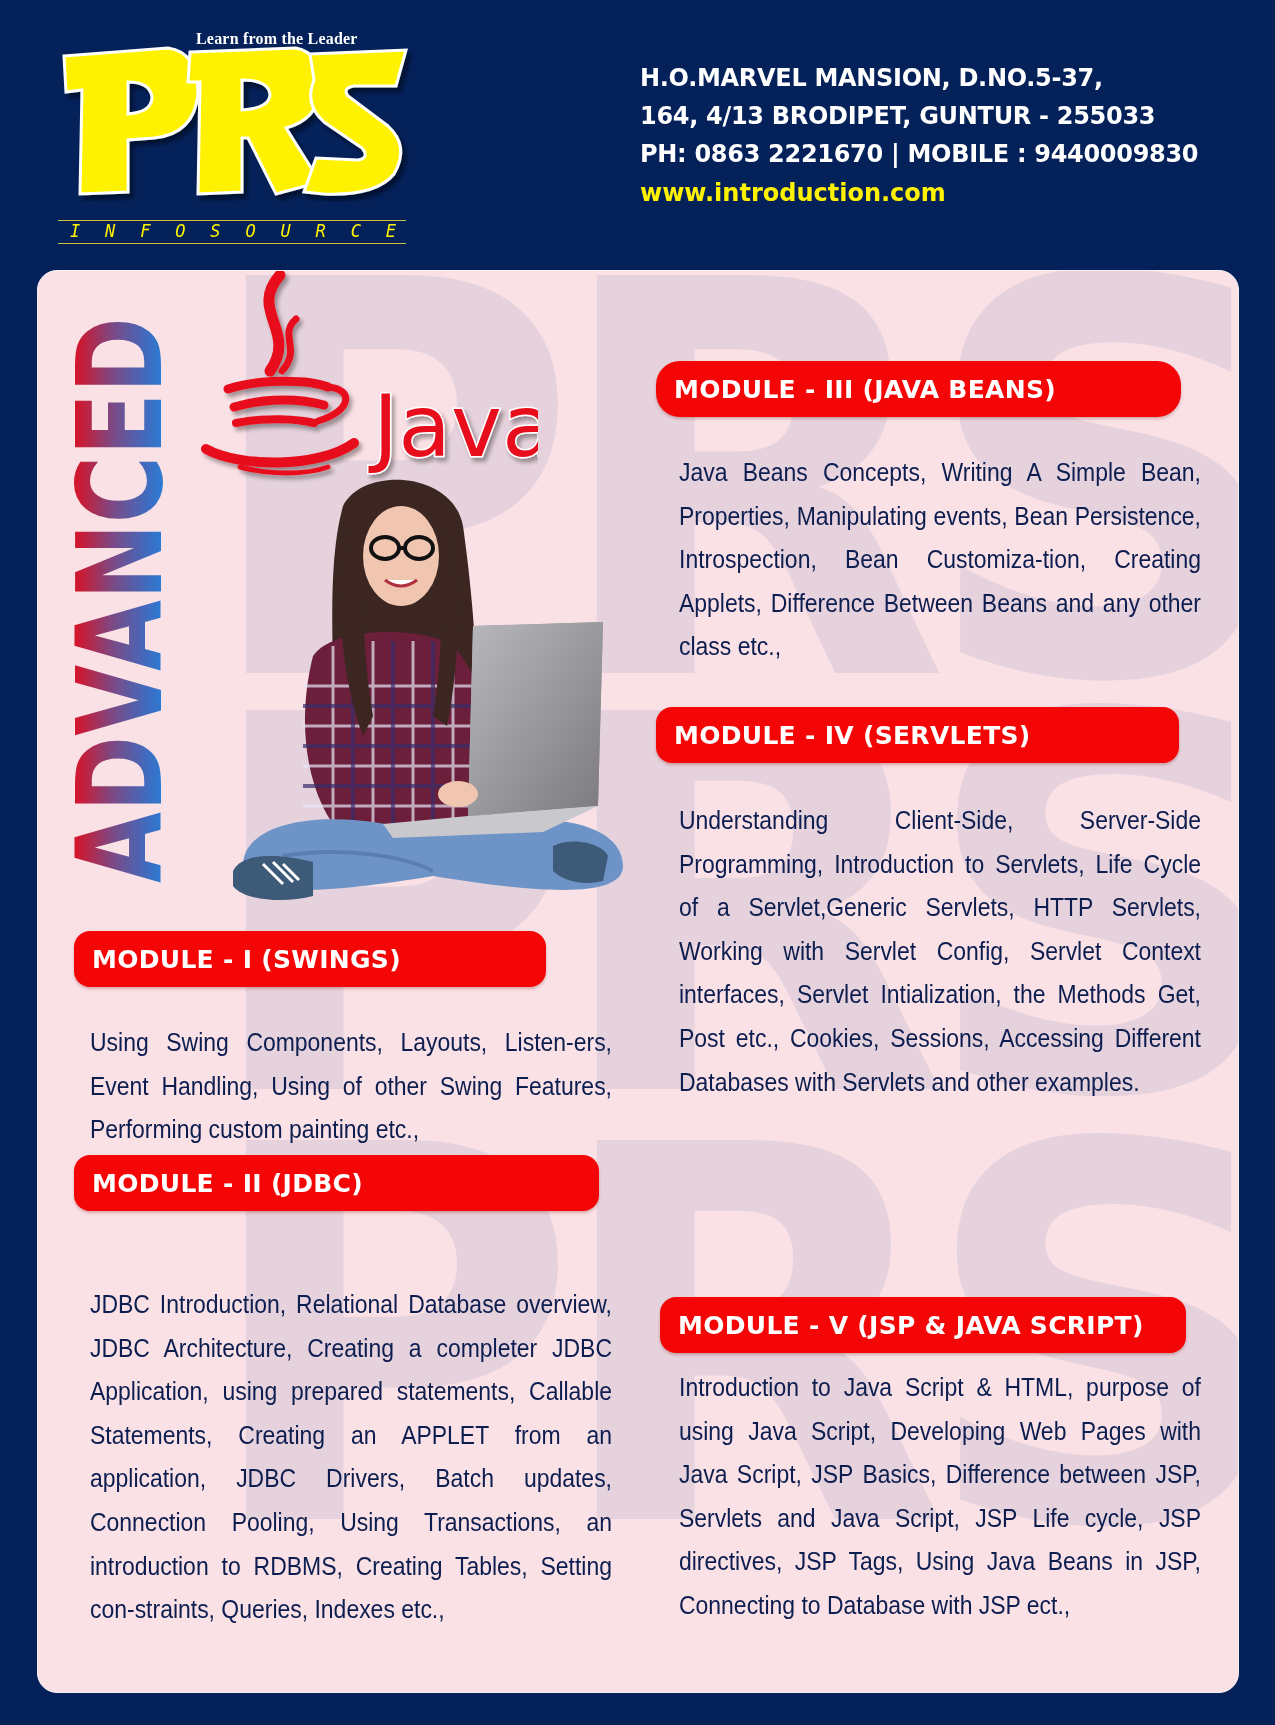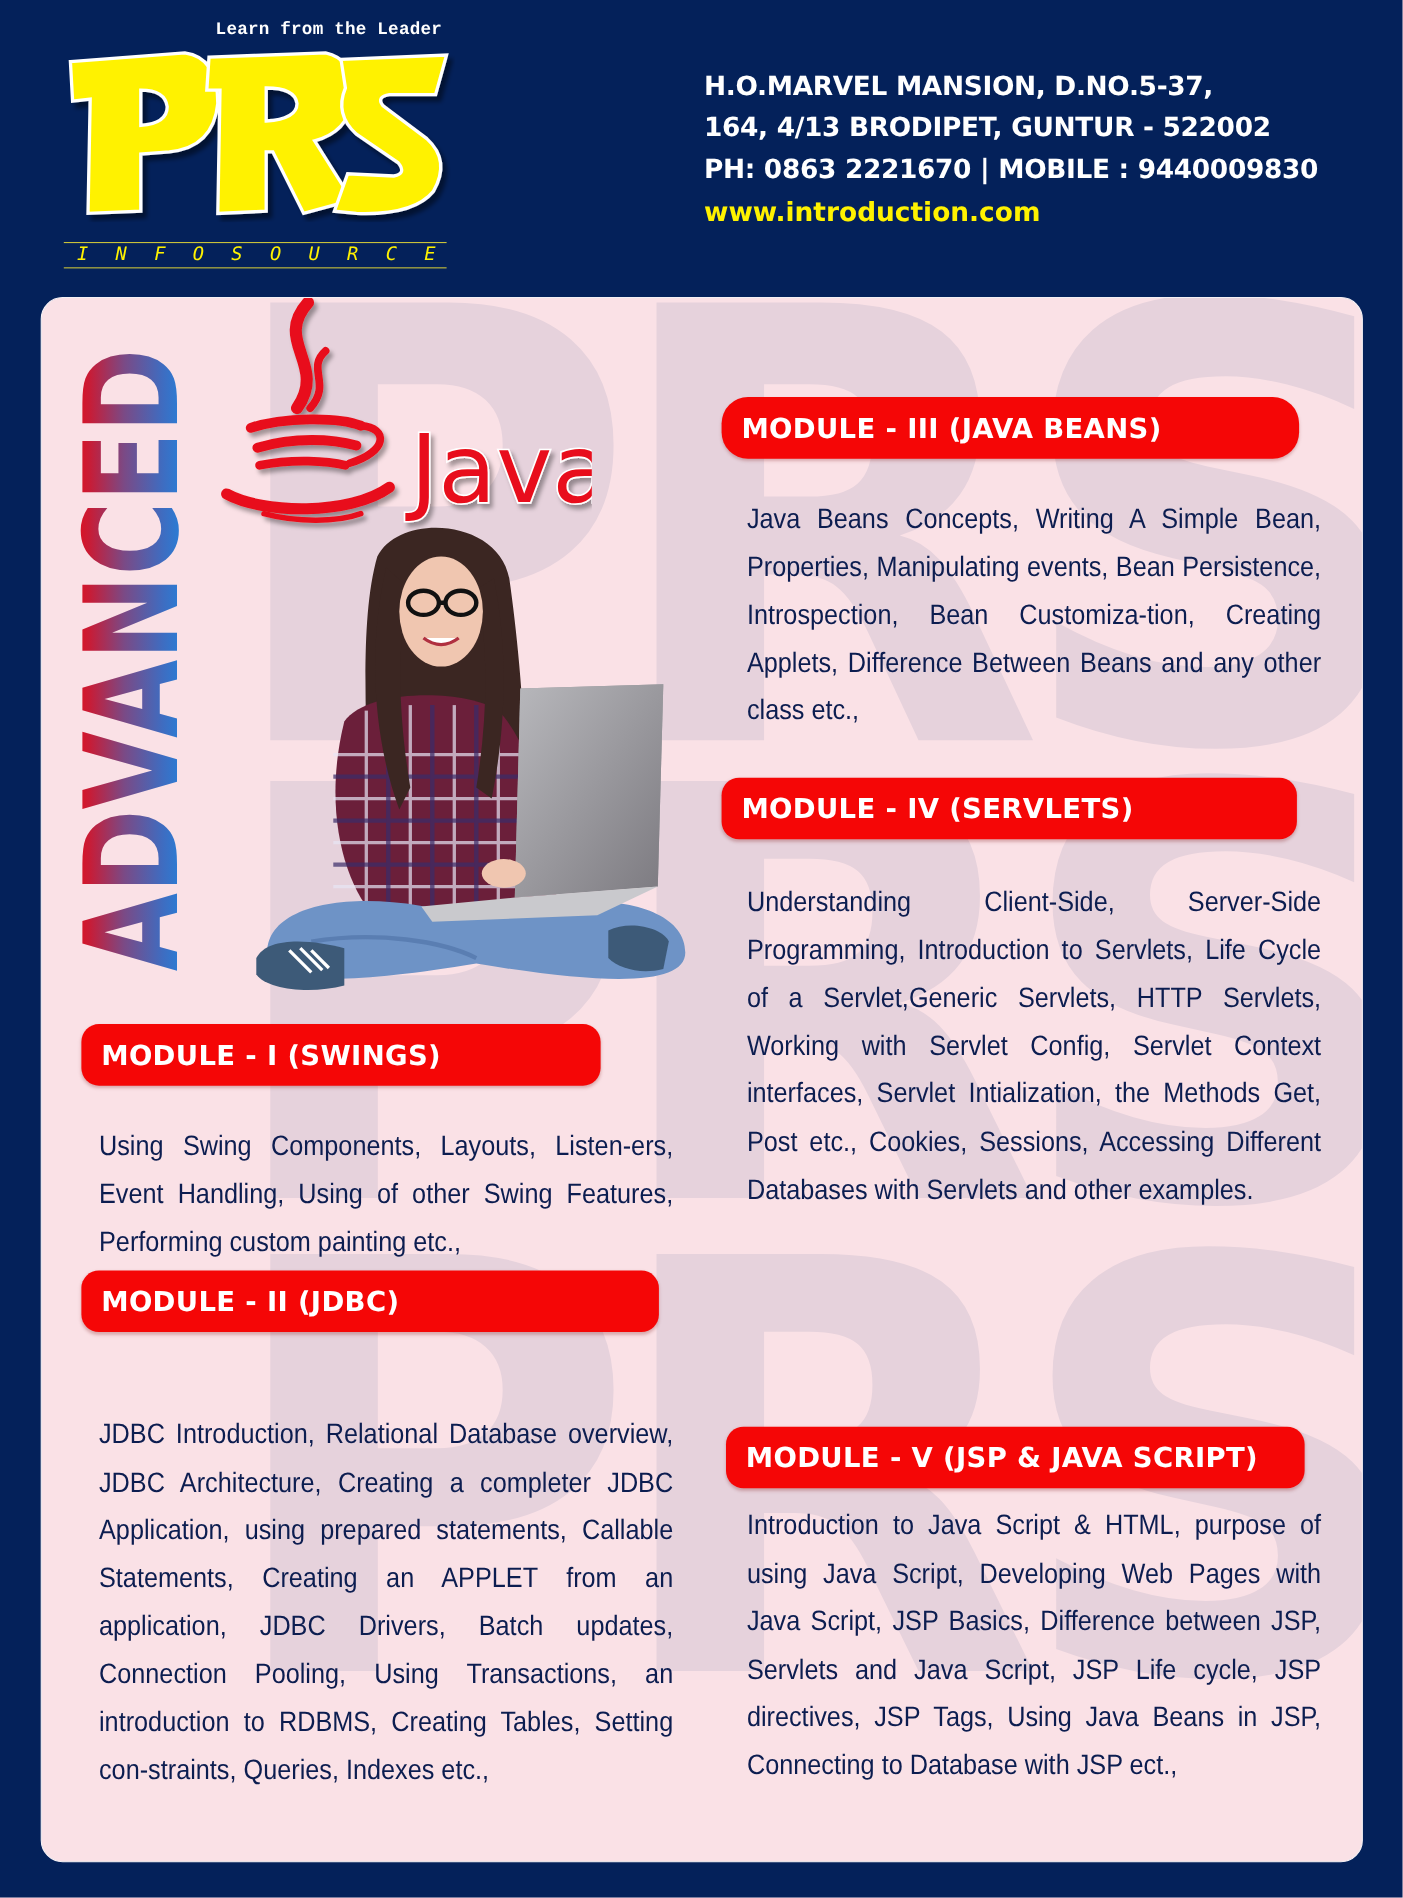--- a/index.html
+++ b/index.html
@@ -4,23 +4,23 @@
 <style>
   * { box-sizing: border-box; margin: 0; padding: 0; }
   html, body { width: 1275px; height: 1725px; overflow: hidden; }
   body {
     background: #04215a;
     font-family: "Liberation Sans", sans-serif;
     position: relative;
   }
   
   .tagline {
-    position: absolute; left: 196px; top: 18px;
+    position: absolute; left: 196px; top: 30px;
     color: #ffffff; font-weight: bold; font-size: 16px; letter-spacing: 0.2px;
-    font-family: Liberation Mono, monospace;
+    font-family: Liberation Serif, serif;
   }
   .logo-letters {
     position: absolute; left: 58px; top: 42px; width: 356px; height: 160px;
   }
   .logo-letters svg { width: 100%; height: 100%; }
   .logo-rule {
     position: absolute; left: 58px; top: 220px; width: 348px; height: 1px; background: #c9c23a;
   }
   .logo-rule.bottom { top: 243px; }
   .logo-sub {
@@ -115,21 +115,21 @@
   <span>O</span>
   <span>U</span>
   <span>R</span>
   <span>C</span>
   <span>E</span>
 </div>
 <div class="logo-rule bottom"></div>
 
 <div class="address">
   <div class="line">H.O.MARVEL MANSION, D.NO.5-37,</div>
-  <div class="line">164, 4/13 BRODIPET, GUNTUR - 522002</div>
+  <div class="line">164, 4/13 BRODIPET, GUNTUR - 255033</div>
   <div class="line">PH: 0863 2221670 | MOBILE : 9440009830</div>
   <div class="web">www.introduction.com</div>
 </div>
 
 <div class="card">
 
   <div class="watermark wm1">PRS</div>
   <div class="watermark wm2">PRS</div>
   <div class="watermark wm3">PRS</div>
 

